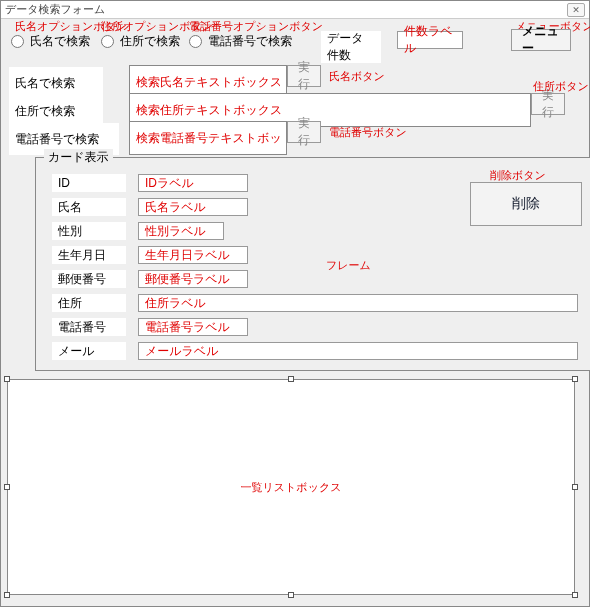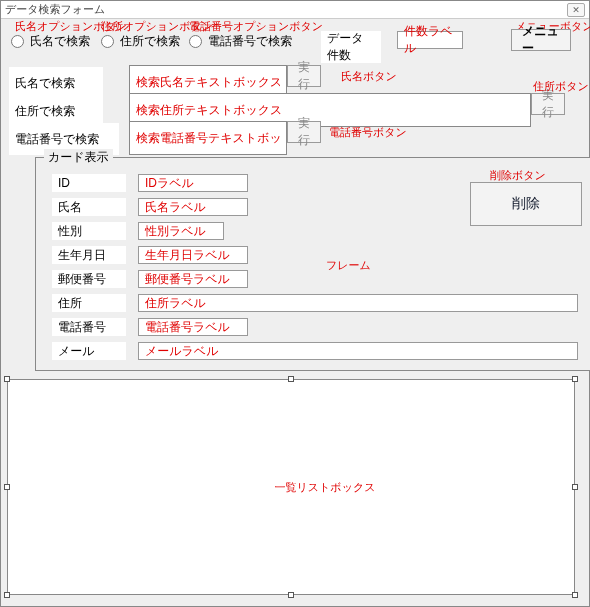--- a/index.html
+++ b/index.html
@@ -153,21 +153,21 @@
       <span style="background:transparent">電話番号で検索</span>
     </div>
 
     <span class="row-label" style="position:absolute; left:320px; top:12px; width:60px;">データ件数</span>
     <span class="lbl-box" style="position:absolute; left:396px; top:12px; width:66px; justify-content:center; color:#e00000;">件数ラベル</span>
     <span class="btn" style="position:absolute; left:510px; top:10px; width:60px; font-weight:bold;">メニュー</span>
 
     <span class="row-label" style="position:absolute; left:8px; top:48px; width:94px;">氏名で検索</span>
     <input class="text-input" style="position: absolute; left: 128px; top: 46px; width: 158px;" placeholder="検索氏名テキストボックス">
     <span class="btn" style="position:absolute; left:286px; top:46px; width:34px; height:22px; color:#888;">実行</span>
-    <span class="anno" style="left:340px; top:50px;">氏名ボタン</span>
+    <span class="anno" style="left:328px; top:50px;">氏名ボタン</span>
 
     <span class="row-label" style="position:absolute; left:8px; top:76px; width:94px;">住所で検索</span>
     <input class="text-input" style="position: absolute; left: 128px; top: 74px; width: 402px;" placeholder="検索住所テキストボックス">
     <span class="btn" style="position:absolute; left:530px; top:74px; width:34px; height:22px; color:#888;">実行</span>
     <span class="anno" style="left:532px; top:60px;">住所ボタン</span>
 
     <span class="row-label" style="position:absolute; left:8px; top:104px; width:110px;">電話番号で検索</span>
     <input class="text-input" style="position: absolute; left: 128px; top: 102px; width: 158px;" placeholder="検索電話番号テキストボックス">
     <span class="btn" style="position:absolute; left:286px; top:102px; width:34px; height:22px; color:#888;">実行</span>
     <span class="anno" style="left:328px; top:106px;">電話番号ボタン</span>
@@ -208,21 +208,21 @@
         <span class="card-field-label">電話番号</span>
         <span class="card-field-value" style="width:110px;">電話番号ラベル</span>
       </div>
       <div class="card-row" style="left:16px; top:184px;">
         <span class="card-field-label">メール</span>
         <span class="card-field-value" style="width:440px;">メールラベル</span>
       </div>
     </div>
 
     <div class="listbox" style="left:6px; top:360px; width:568px; height:216px;">
-      <span class="anno" style="left:50%; top:50%; transform:translate(-50%,-50%);margin-left:34px;">一覧リストボックス</span>
+      <span class="anno" style="left:50%; top:50%; transform:translate(-50%,-50%);">一覧リストボックス</span>
     </div>
     <div class="sel-handle" style="left:3px; top:357px;"></div>
     <div class="sel-handle" style="left:287px; top:357px;"></div>
     <div class="sel-handle" style="left:571px; top:357px;"></div>
     <div class="sel-handle" style="left:3px; top:465px;"></div>
     <div class="sel-handle" style="left:571px; top:465px;"></div>
     <div class="sel-handle" style="left:3px; top:573px;"></div>
     <div class="sel-handle" style="left:287px; top:573px;"></div>
     <div class="sel-handle" style="left:571px; top:573px;"></div>
 

